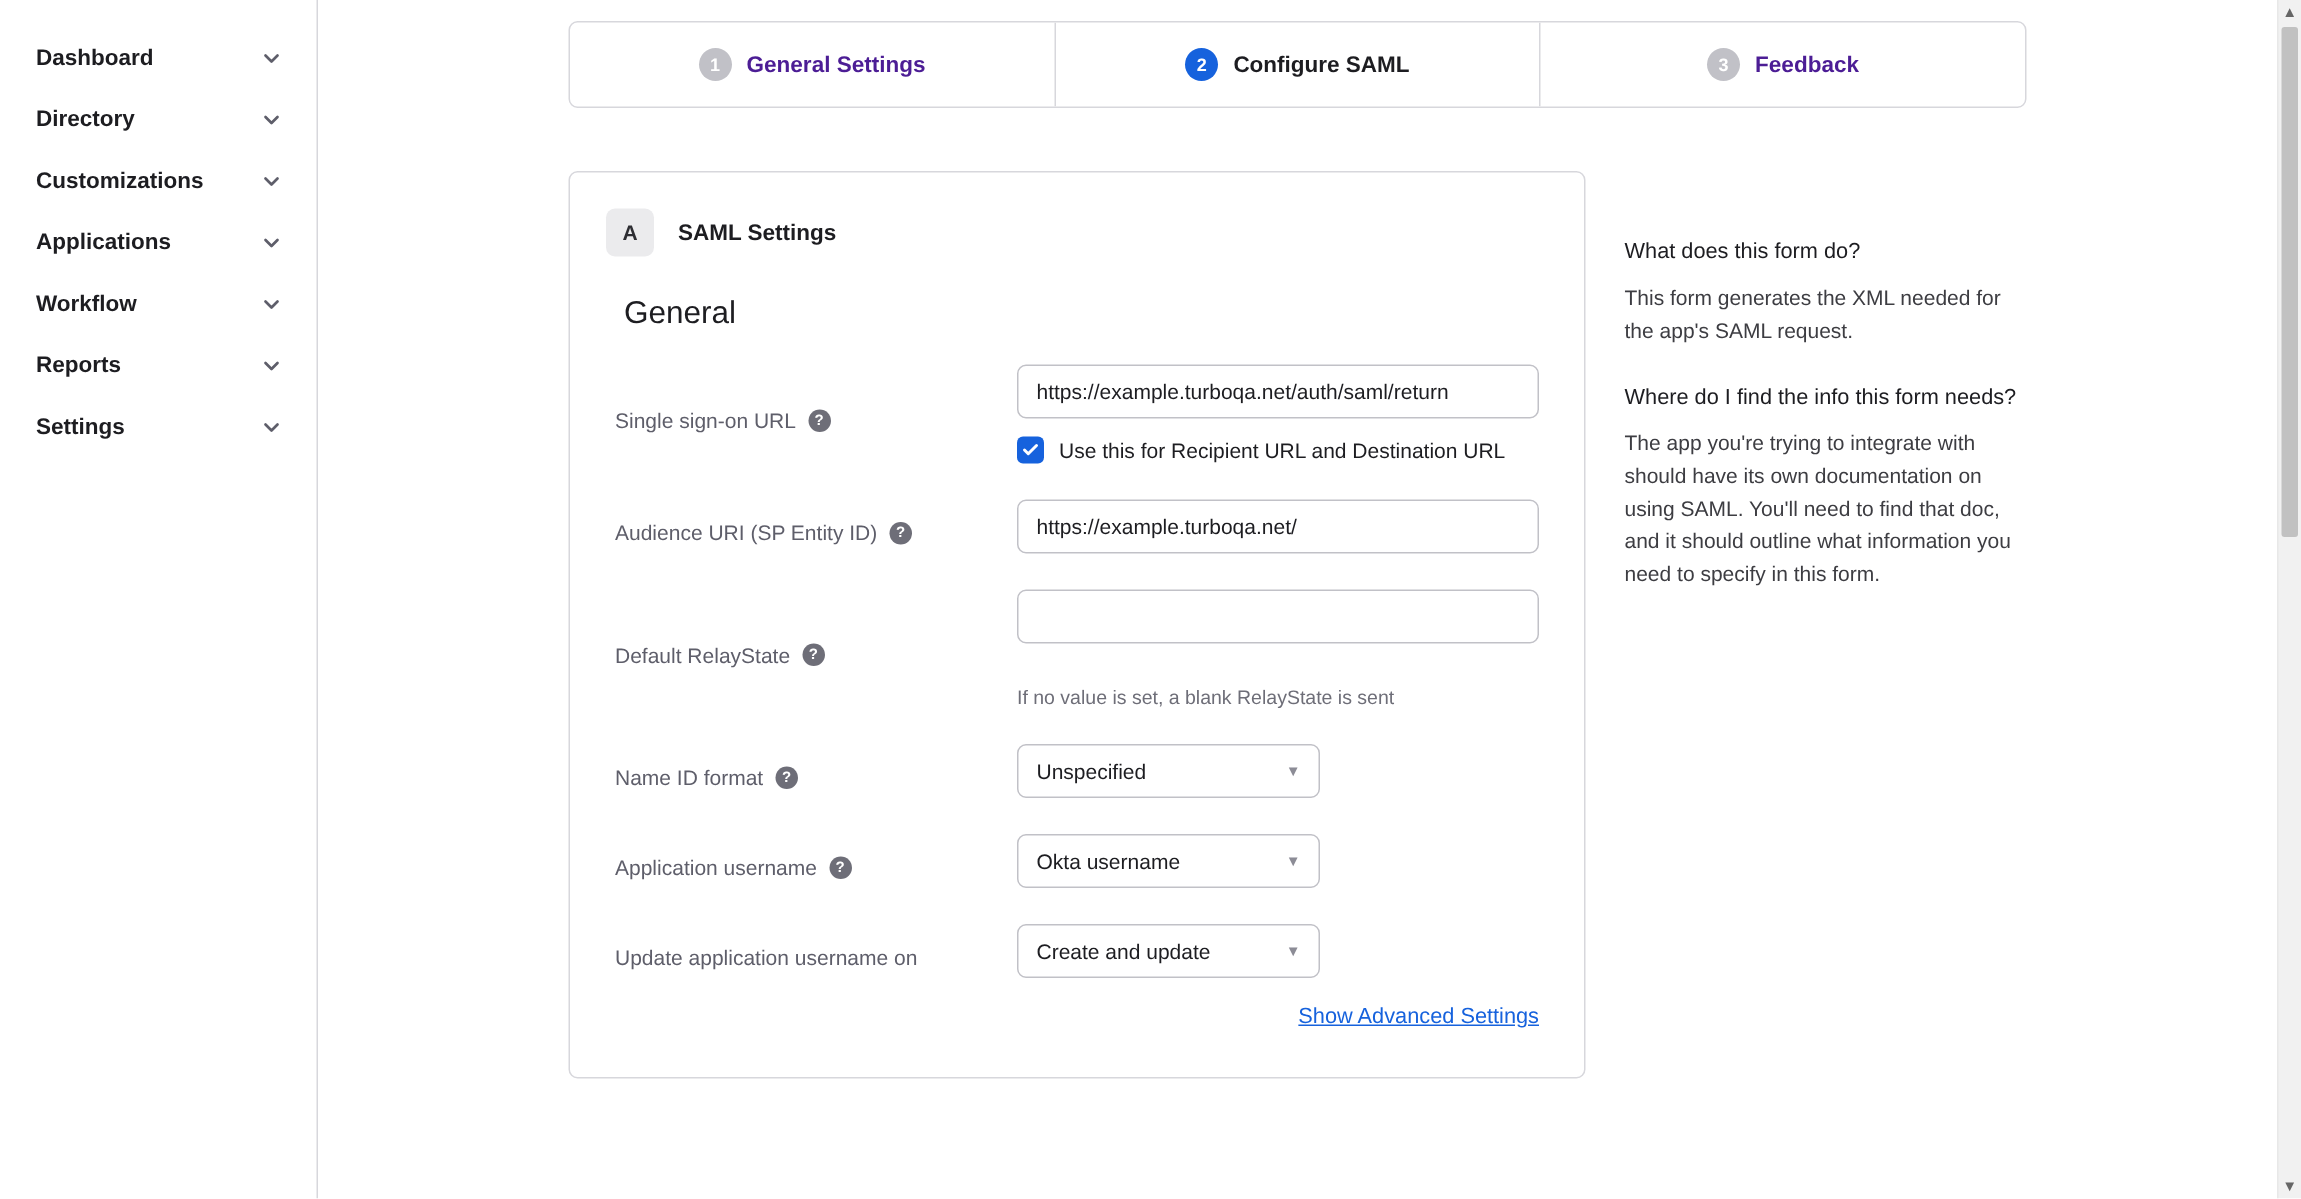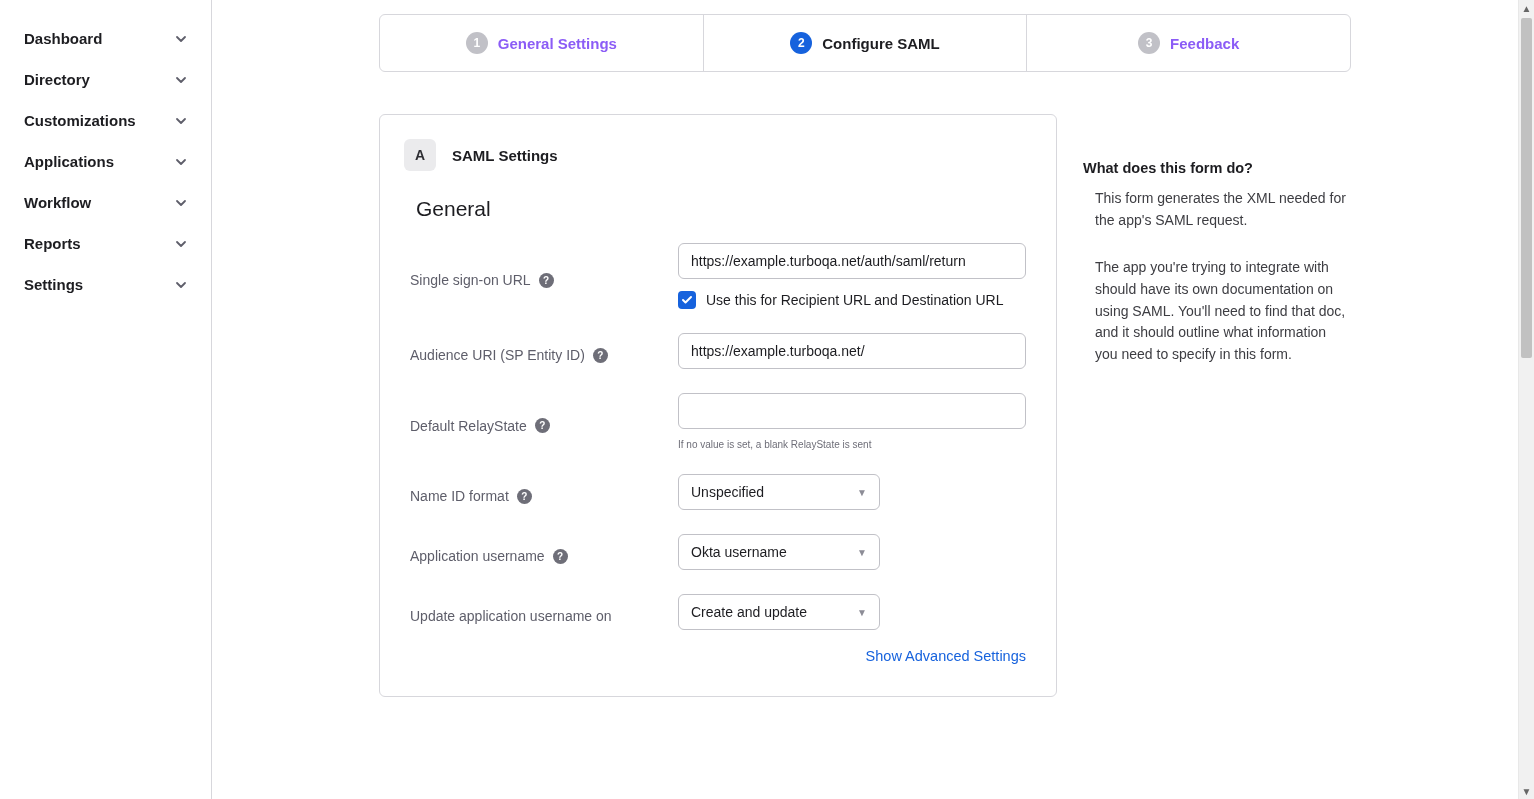--- a/index.html
+++ b/index.html
@@ -102,21 +102,21 @@
     cursor: pointer;
   }
   .step:last-child { border-right: none; }
   .step-num {
     width: 22px; height: 22px; border-radius: 50%;
     background: #c1c1c7; color: #fff;
     display: flex; align-items: center; justify-content: center;
     font-size: 12px; font-weight: 700;
   }
   .step.active .step-num { background: #1662dd; }
-  .step .step-label { color: #8b5cf6; }
+  .step .step-label { color: #4c1d95; }
   .step.active .step-label { color: #1d1d21; }
 
   
   .cols { display: flex; gap: 26px; align-items: flex-start; }
   .card {
     flex: 1;
     border: 1px solid #d7d7dc;
     border-radius: 6px;
     padding: 24px 24px 32px 24px;
   }
@@ -174,53 +174,53 @@
   }
   .checkbox {
     width: 18px; height: 18px; border-radius: 4px;
     background: #1662dd;
     display: inline-flex; align-items: center; justify-content: center;
     color: #fff; cursor: pointer;
   }
   .checkbox svg { width: 12px; height: 12px; }
 
   .hint {
-    font-size: 10px; color: #6e6e78;
-    margin-top: 10px;
+    font-size: 13px; color: #6e6e78;
+    margin-top: 28px;
   }
 
   .select {
     width: 202px; height: 36px;
     border: 1px solid #c1c1c7; border-radius: 6px;
     padding: 0 12px;
     display: flex; align-items: center; justify-content: space-between;
     font-size: 14px; color: #1d1d21;
     cursor: pointer;
     background: #fff;
   }
   .select .tri { color: #8c8c96; font-size: 10px; }
 
   .adv-link-row {
     display: flex; justify-content: flex-end;
     margin-top: 18px;
   }
   .adv-link {
-    color: #1662dd; font-size: 14.5px; cursor: pointer;
+    color: #1662dd; font-size: 14.5px; cursor: pointer; text-decoration: underline;
   }
 
   
   .aside {
     width: 268px; flex-shrink: 0;
     padding-top: 46px;
     font-size: 14px;
   }
   .aside h4 {
-    font-size: 14.5px; font-weight: 700; margin-bottom: 12px;
-  }
-  .aside p { color: #3d3d42; line-height: 1.55; margin-bottom: 26px; margin-left: 12px; }
+    font-size: 14.5px; font-weight: 400; margin-bottom: 12px;
+  }
+  .aside p { color: #3d3d42; line-height: 1.55; margin-bottom: 26px; }
 
   .chev svg, .app-icon svg { display:block; }
 </style>
 </head>
 <body>
 
 <div class="app">
 
   <nav class="sidebar">
     <div class="side-item">
@@ -390,20 +390,21 @@
 
             <div class="adv-link-row">
               <span class="adv-link">Show Advanced Settings</span>
             </div>
           </div>
         </section>
 
         <aside class="aside">
           <h4>What does this form do?</h4>
           <p>This form generates the XML needed for the app's SAML request.</p>
+          <h4>Where do I find the info this form needs?</h4>
           <p>The app you're trying to integrate with should have its own documentation on using SAML. You'll need to find that doc, and it should outline what information you need to specify in this form.</p>
         </aside>
 
       </div>
     </div>
   </main>
 
   <div class="scroll-gutter">
     <div class="scroll-arrow top">▲</div>
     <div class="scroll-thumb"></div>

